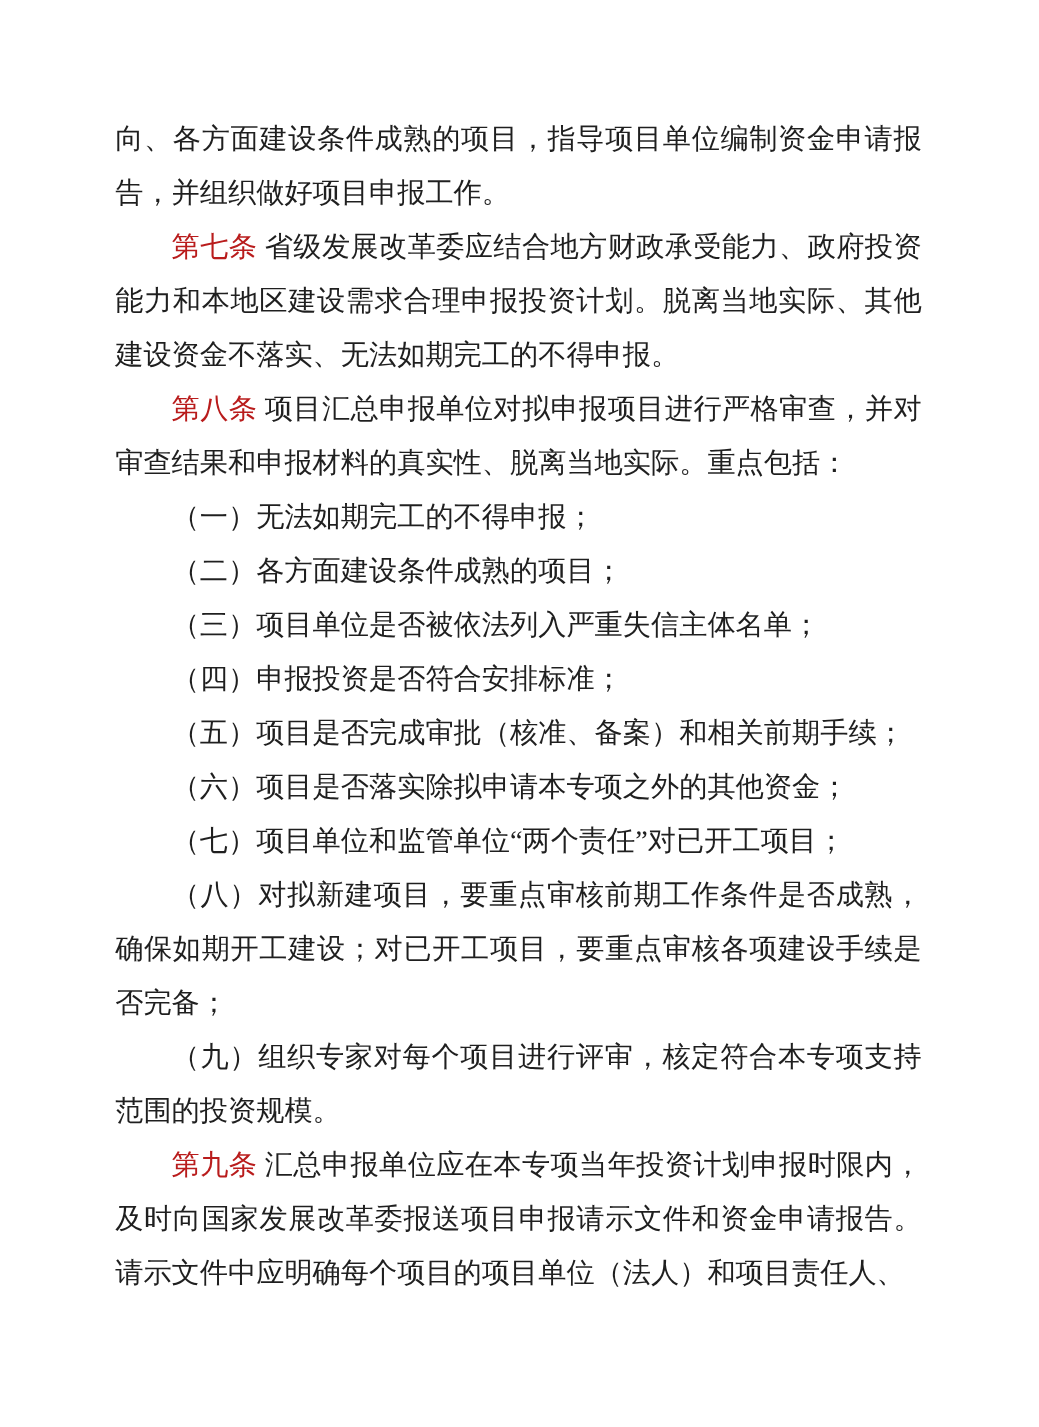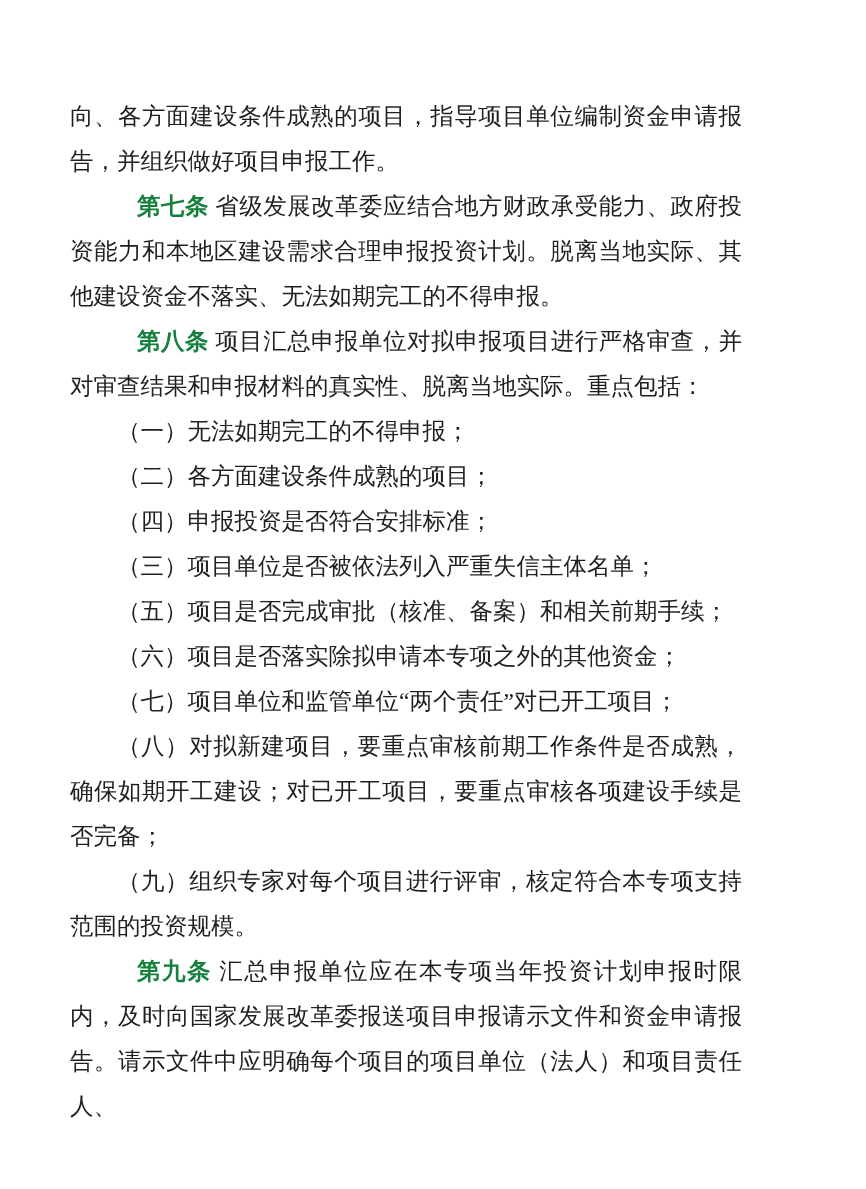--- a/index.html
+++ b/index.html
@@ -9,21 +9,21 @@
   }
   body {
     width: 866px;
     height: 1189px;
     font-family: "Liberation Serif", "DejaVu Serif", serif;
   }
   .page {
     box-sizing: border-box;
     width: 852px;
     height: 1189px;
-    padding: 94px 96px 0 70px;
+    padding: 94px 96px 0 96px;
     background: #ffffff;
     overflow: hidden;
   }
   .doc {
     width: 672px;
     color: #1f1f1f;
     font-size: 23.5px;
     line-height: 45px;
     text-align: justify;
     word-break: normal;
@@ -34,37 +34,36 @@
     padding: 0;
     text-indent: 0;
   }
   .doc p.indent {
     text-indent: 2em;
   }
   .seg {
     font-weight: normal;
   }
   .seg-bold {
-    font-weight: bold;
-    color: #15803d;
-    margin-left: 20px;
+    font-weight: normal;
+    color: #b91c1c;
   }
 </style>
 </head>
 <body>
 
 <main class="page">
   <article class="doc" id="doc-body">
       <p><span class="seg">向、各方面建设条件成熟的项目，指导项目单位编制资金申请报告，并组织做好项目申报工作。</span></p>
       <p class="indent"><span class="seg-bold">第七条</span><span class="seg"> 省级发展改革委应结合地方财政承受能力、政府投资能力和本地区建设需求合理申报投资计划。脱离当地实际、其他建设资金不落实、无法如期完工的不得申报。</span></p>
       <p class="indent"><span class="seg-bold">第八条</span><span class="seg"> 项目汇总申报单位对拟申报项目进行严格审查，并对审查结果和申报材料的真实性、脱离当地实际。重点包括：</span></p>
       <p class="indent"><span class="seg">（一）无法如期完工的不得申报；</span></p>
       <p class="indent"><span class="seg">（二）各方面建设条件成熟的项目；</span></p>
+      <p class="indent"><span class="seg">（三）项目单位是否被依法列入严重失信主体名单；</span></p>
       <p class="indent"><span class="seg">（四）申报投资是否符合安排标准；</span></p>
-      <p class="indent"><span class="seg">（三）项目单位是否被依法列入严重失信主体名单；</span></p>
       <p class="indent"><span class="seg">（五）项目是否完成审批（核准、备案）和相关前期手续；</span></p>
       <p class="indent"><span class="seg">（六）项目是否落实除拟申请本专项之外的其他资金；</span></p>
       <p class="indent"><span class="seg">（七）项目单位和监管单位“两个责任”对已开工项目；</span></p>
       <p class="indent"><span class="seg">（八）对拟新建项目，要重点审核前期工作条件是否成熟，确保如期开工建设；对已开工项目，要重点审核各项建设手续是否完备；</span></p>
       <p class="indent"><span class="seg">（九）组织专家对每个项目进行评审，核定符合本专项支持范围的投资规模。</span></p>
       <p class="indent"><span class="seg-bold">第九条</span><span class="seg"> 汇总申报单位应在本专项当年投资计划申报时限内，及时向国家发展改革委报送项目申报请示文件和资金申请报告。请示文件中应明确每个项目的项目单位（法人）和项目责任人、</span></p>
     </article>
 </main>
 
 </body></html>

